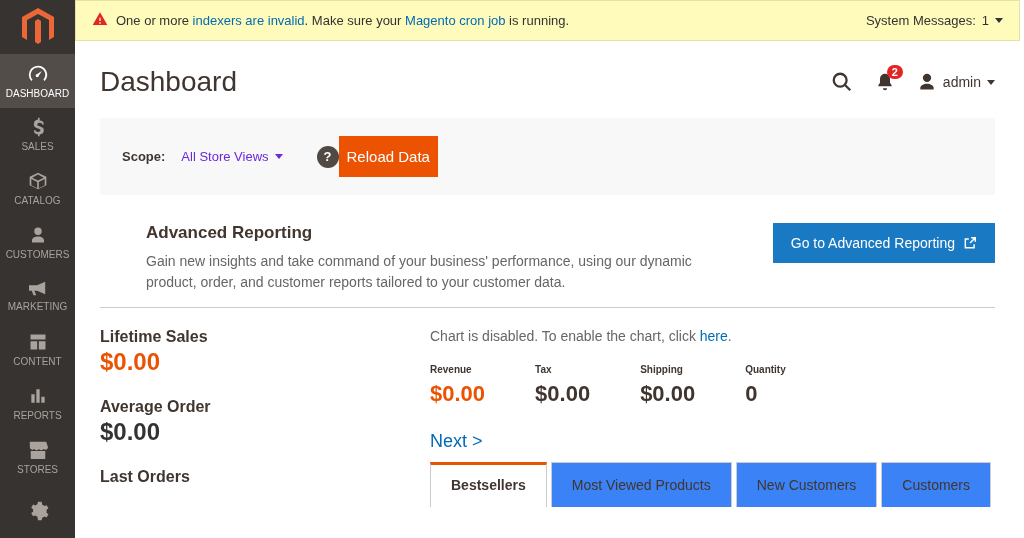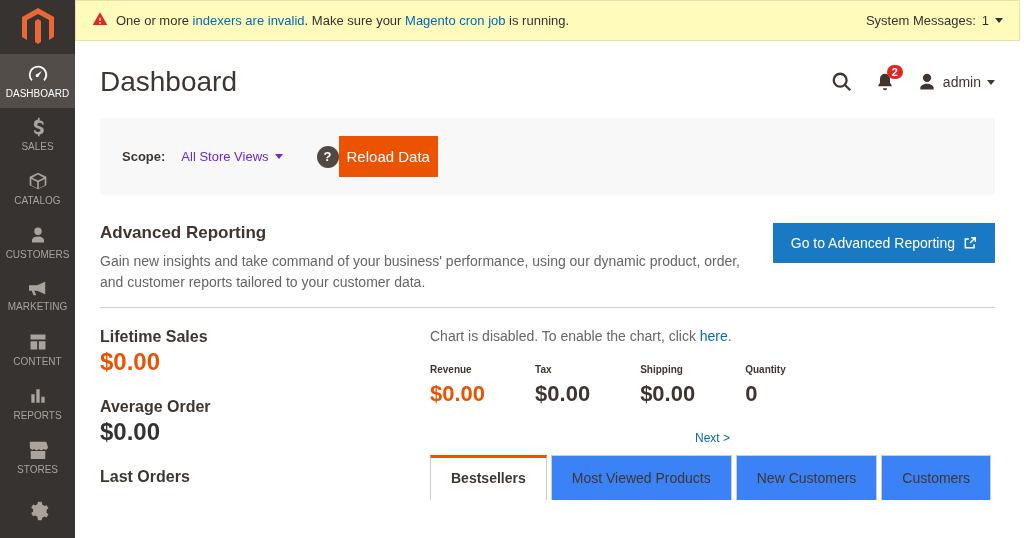--- a/index.html
+++ b/index.html
@@ -38,40 +38,40 @@
     .scope-left { display: flex; align-items: center; gap: 16px; font-size: 13px; }
     .scope-label { font-weight: 600; color: #41362f; }
     .scope-select { display: inline-flex; align-items: center; gap: 6px; cursor: pointer; color: #6d28d9; }
     .help-icon { width: 22px; height: 22px; background: #514943; color: #fff; border-radius: 50%; display: inline-flex; align-items: center; justify-content: center; font-size: 13px; font-weight: 700; cursor: pointer; margin-left: 18px; }
     .btn-primary { background: #eb5202; color: #fff; border: none; padding: 12px 8px; font-size: 15px; cursor: pointer; font-weight: 500; }
     .btn-secondary { background: #1979c3; color: #fff; border: none; padding: 12px 18px; font-size: 14px; cursor: pointer; font-weight: 500; display: inline-flex; align-items: center; gap: 8px; }
 
     hr.sep { border: none; border-top: 1px solid #ccc; margin: 14px 0 20px 0; }
 
     
-    .adv-report { display: flex; justify-content: space-between; align-items: flex-start; gap: 30px; }
+    .adv-report { display: flex; justify-content: space-between; align-items: flex-start; gap: 30px; margin-left: 46px; }
     .adv-left { flex: 1; }
     .adv-title { font-size: 17px; font-weight: 600; color: #41362f; margin-bottom: 8px; }
     .adv-desc { font-size: 14px; color: #666; line-height: 1.5; }
 
     
     .dash-row { display: flex; gap: 30px; margin-top: 10px; }
     .dash-left { width: 300px; }
     .stat-block { margin-bottom: 22px; }
     .stat-title { font-size: 16px; font-weight: 700; color: #41362f; margin-bottom: 2px; }
     .stat-value { font-size: 24px; font-weight: 700; }
     .stat-value.orange { color: #eb5202; }
     .dash-right { flex: 1; }
     .chart-msg { font-size: 14px; color: #666; margin-bottom: 20px; }
     .chart-msg .link { color: #006bb4; cursor: pointer; }
     .kpis { display: flex; gap: 50px; margin-bottom: 24px; }
     .kpi-label { font-size: 10px; font-weight: 700; color: #41362f; margin-bottom: 6px; }
     .kpi-value { font-size: 22px; font-weight: 700; color: #41362f; }
     .kpi-value.orange { color: #eb5202; }
-    .next-link { text-align: center; color: #006bb4; font-size: 12px; margin-bottom: 10px; cursor: pointer; }
+    .next-link { text-align: left; color: #006bb4; font-size: 18px; margin-bottom: 10px; cursor: pointer; }
 
     
     .tabs { display: flex; gap: 4px; }
     .tab { background: #3b82f6; padding: 14px 20px; font-size: 14px; color: #41362f; cursor: pointer; border: 1px solid #ccc; border-bottom: none; }
     .tab.active { background: #fff; border-top: 3px solid #eb5202; font-weight: 700; padding-top: 12px; }
 
     .caret-down { display:inline-block; width:0; height:0; border-left:4px solid transparent; border-right:4px solid transparent; border-top:5px solid currentColor; }
   </style>
 </head>
 <body>

